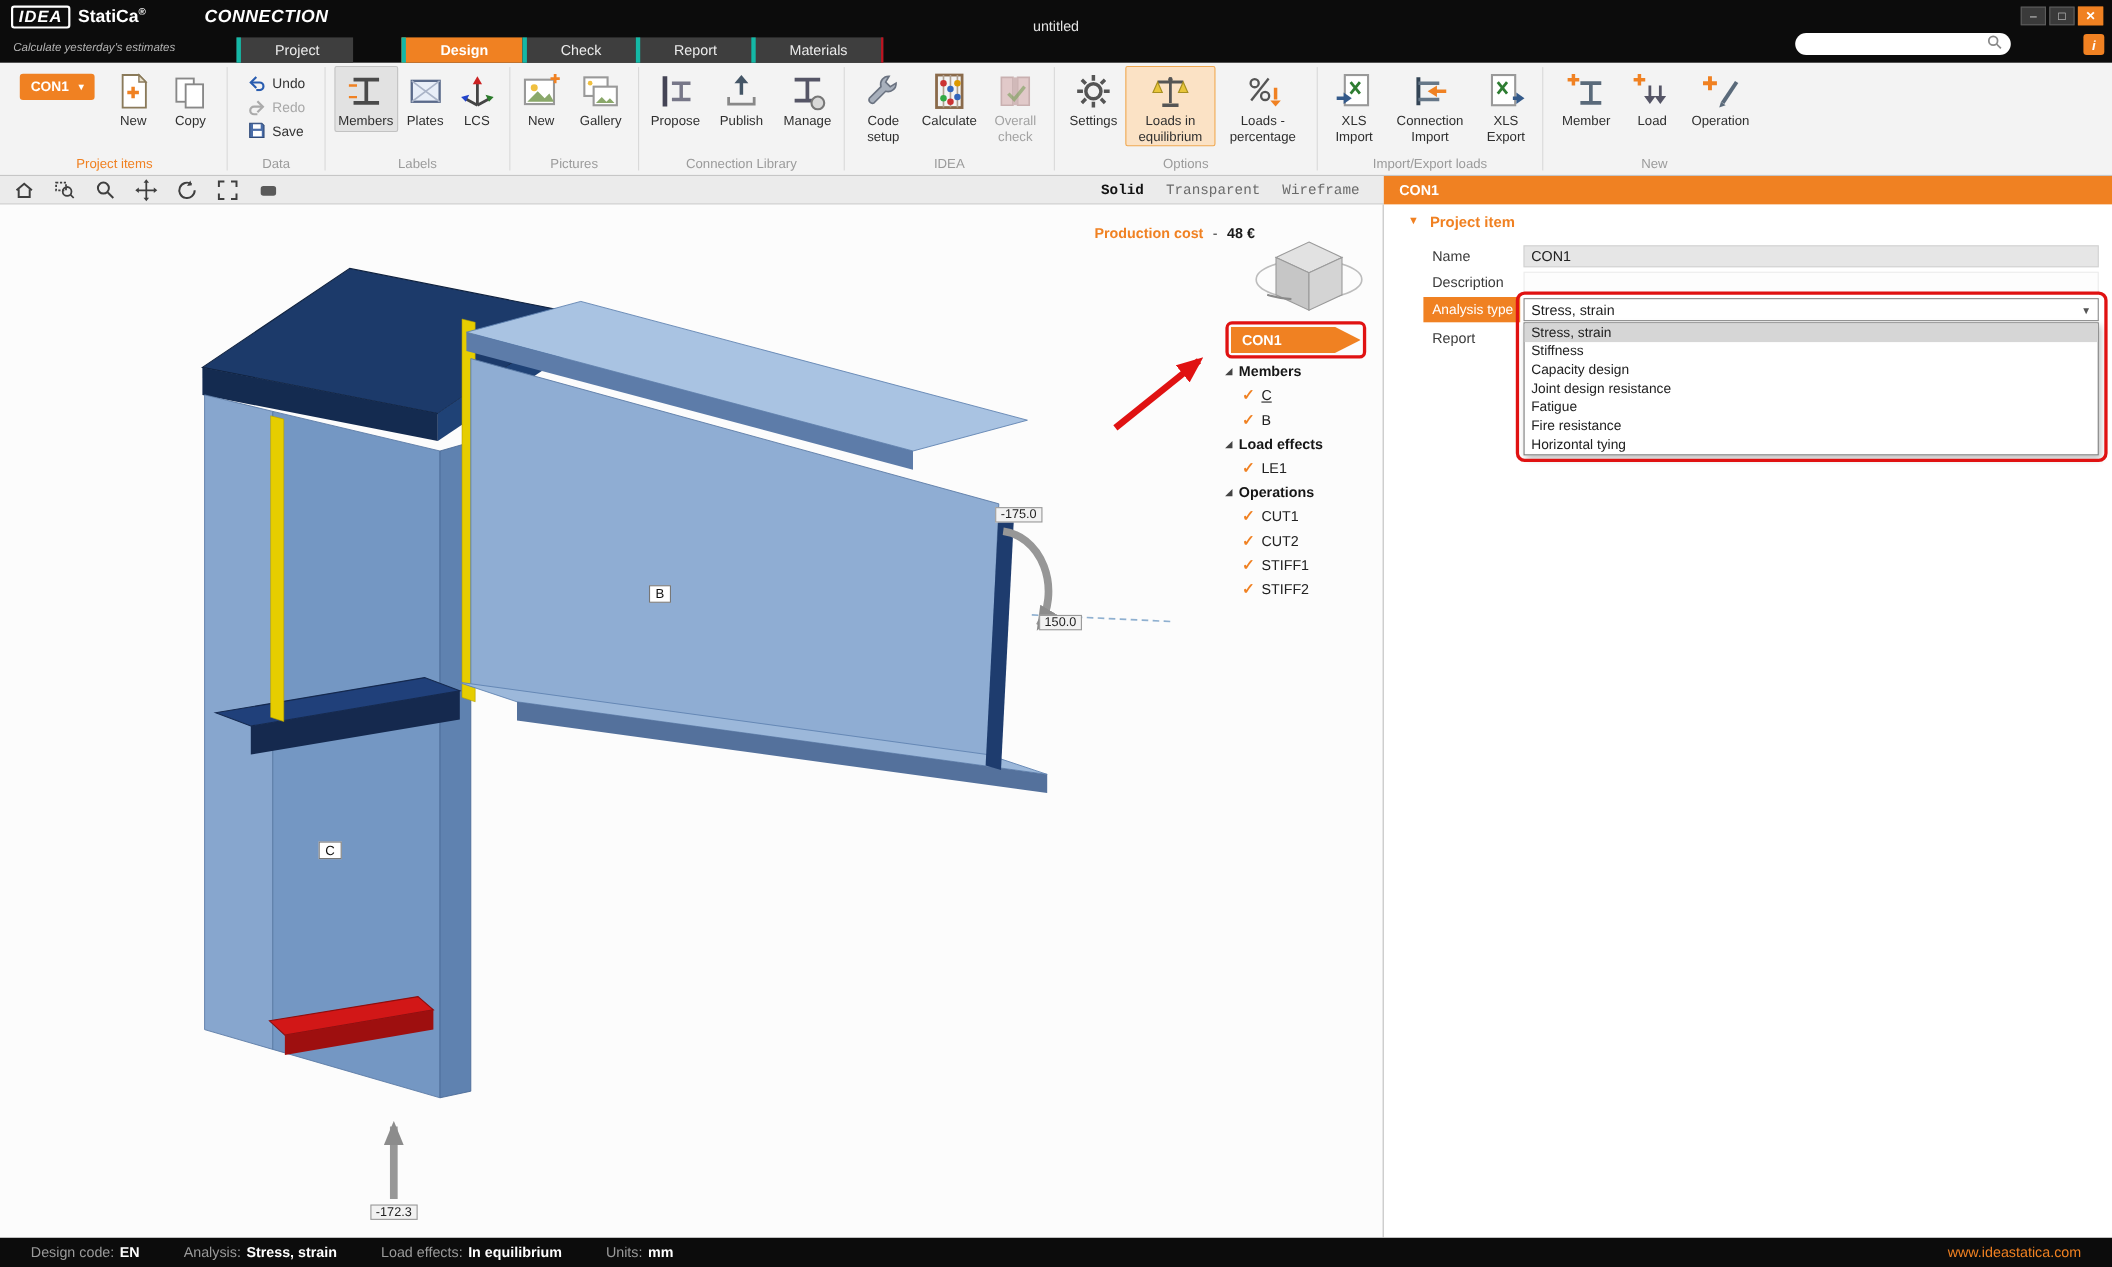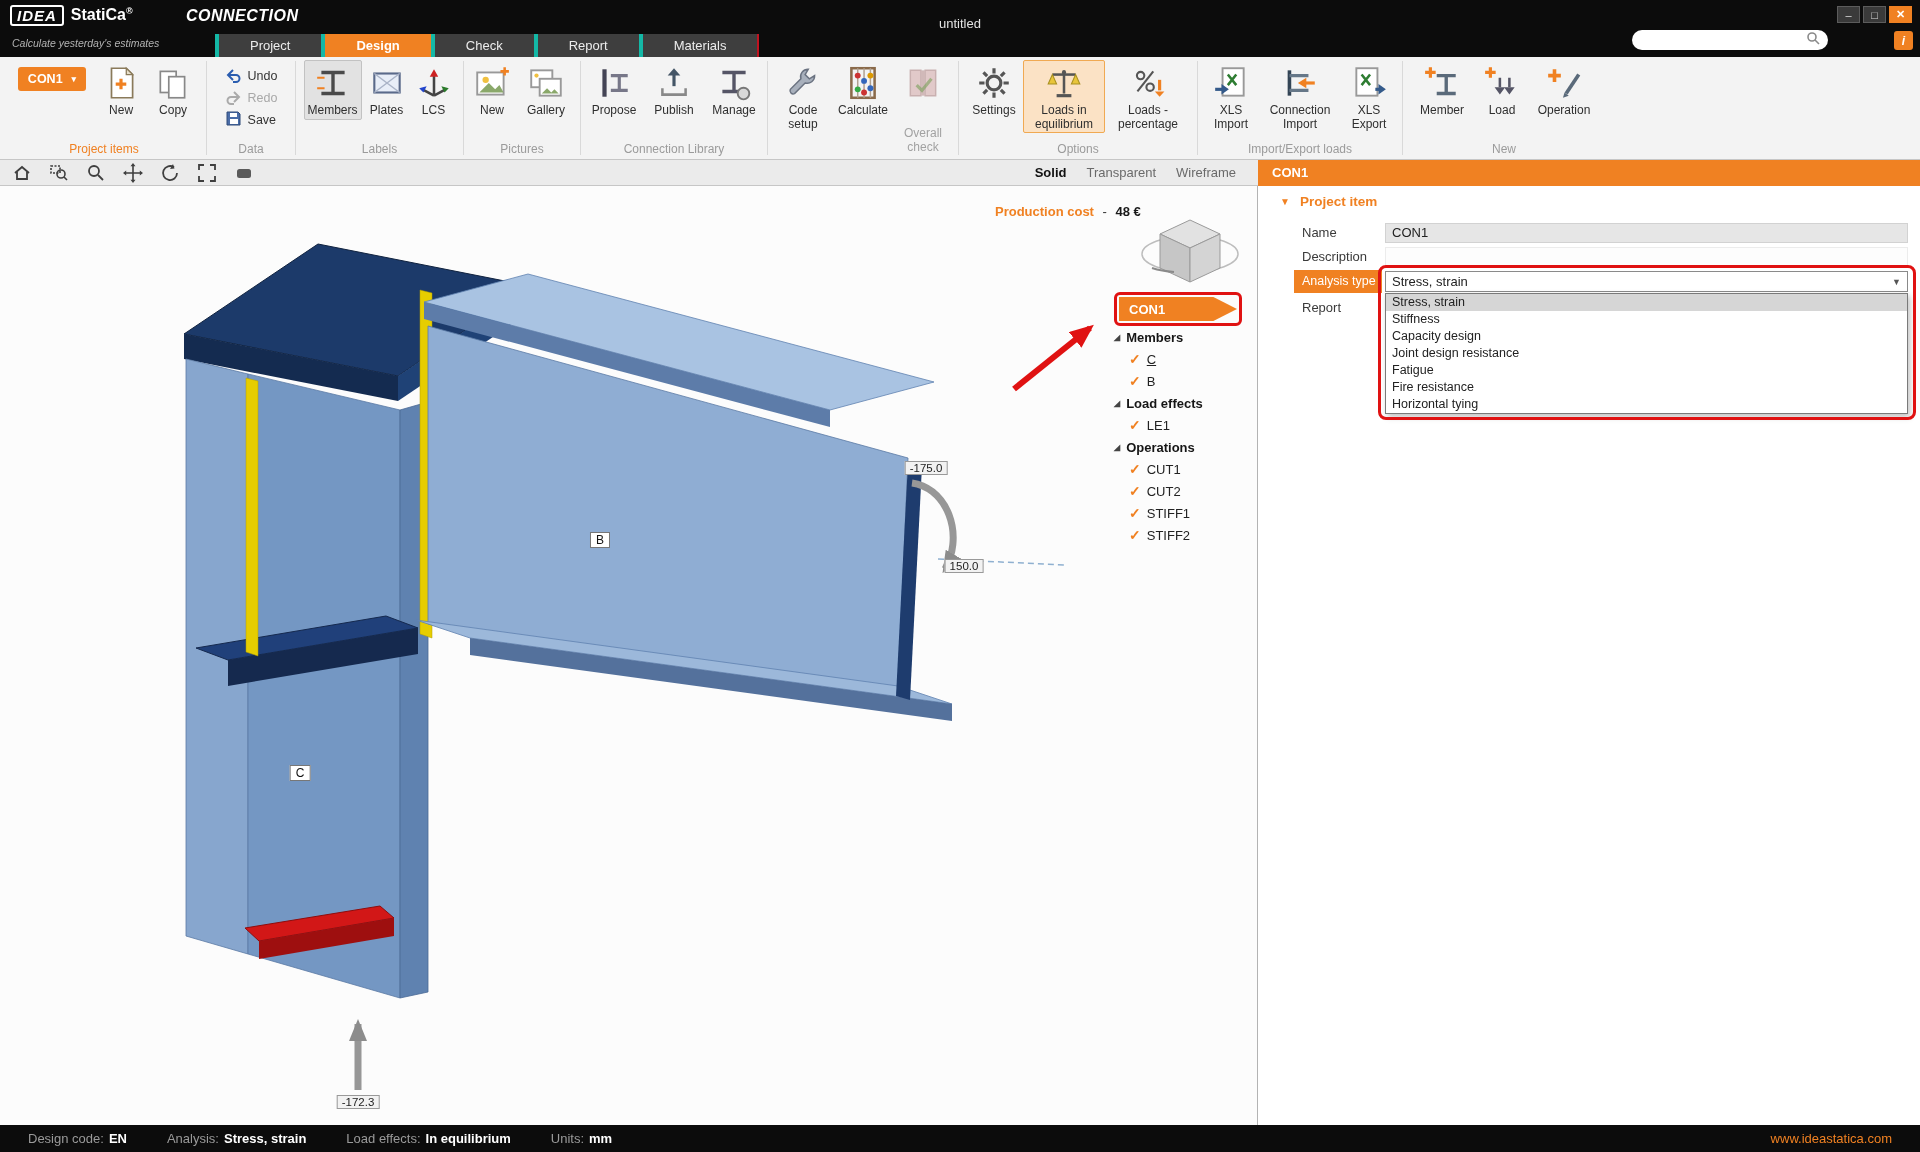--- a/index.html
+++ b/index.html
@@ -14,52 +14,52 @@
   .logo-statica sup { font-size:9px; }
   .app-name { position:absolute; left:186px; top:7px; color:#fff; font-size:16px; font-weight:bold; font-style:italic; letter-spacing:.5px; }
   .tagline { position:absolute; left:12px; top:37px; color:#b3b3b3; font-size:10.5px; font-style:italic; }
   .doc-title { position:absolute; left:50%; top:16px; transform:translateX(-50%); color:#e3e3e3; font-size:13px; }
   .win-controls { position:absolute; right:8px; top:6px; display:flex; gap:3px; }
   .win-btn { width:23px; height:17px; background:#3a3a3a; border:1px solid #5c5c5c; color:#ddd; font-size:11px; display:flex; align-items:center; justify-content:center; cursor:default; }
   .win-btn.close { background:#f08122; border-color:#f08122; color:#fff; font-weight:bold; }
   .tabs { position:absolute; left:215px; bottom:0; display:flex; height:23px; }
   .tab { padding:0 31px; display:flex; align-items:center; background:#3e3e3e; color:#ececec; font-size:13px; border-left:4px solid #14b8a6; }
   .tab:last-child { border-right:2px solid #c01320; }
-  .tab.active { background:#f08122; color:#fff; font-weight:bold; }
+  .tab.active { background:#f08122; color:#fff; font-weight:bold;margin-left:44px; }
   .search { position:absolute; right:92px; bottom:7px; width:196px; height:20px; background:#fff; border-radius:10px; display:flex; align-items:center; padding:0 8px; }
   .search-input { border:none; outline:none; flex:1; font-size:12px; background:transparent; }
   .info-btn { position:absolute; right:7px; bottom:7px; width:19px; height:19px; background:#f08122; color:#fff; border-radius:3px; font-weight:bold; font-style:italic; font-size:12px; display:flex; align-items:center; justify-content:center; }
 
   
   .ribbon { height:103px; background:#f3f3f3; border-bottom:1px solid #c6c6c6; display:flex; align-items:stretch; padding-left:4px; flex:none; }
   .rgroup { display:flex; flex-direction:column; padding-top:3px; }
   .rbody { flex:1; display:flex; justify-content:center; align-items:flex-start; gap:2px; }
   .rgl { height:19px; font-size:12px; color:#9b9b9b; text-align:center; line-height:19px; white-space:nowrap; }
   .rgl.accent { color:#f08122; }
   .rsep { width:1px; background:#d9d9d9; margin:4px 2px; }
   .rbtn { width:58px; display:flex; flex-direction:column; align-items:center; text-align:center; font-size:12px; line-height:13.5px; color:#2f2f2f; padding:3px 1px 1px; border:1px solid transparent; border-radius:2px; }
   .rbtn .ricon, .rbtn svg { width:38px; height:38px; display:block; }
   .rbtn .ricon { margin-bottom:2px; }
   .rbtn.pressed { background:#e2e2e2; border-color:#c2c2c2; }
   .rbtn.hl { background:#fbe2c5; border-color:#f0a952; }
-  .rbtn.disabled { color:#a2a2a2;gap:23px; }
+  .rbtn.disabled { color:#a2a2a2; }
   .smallcol { display:flex; flex-direction:column; align-items:flex-start; gap:2px; padding-top:6px; }
   .sbtn { display:flex; align-items:center; gap:6px; font-size:12.5px; color:#333; height:20px; padding:0 4px; }
   .sbtn svg { width:17px; height:17px; }
   .sbtn.disabled { color:#a8a8a8; }
   .con-btn { margin:7px 8px 0 8px; background:#f08122; color:#fff; font-size:12.5px; font-weight:bold; height:24px; border-radius:3px; display:flex; align-items:center; gap:9px; padding:0 10px; }
   .con-btn .caret { font-size:9px; }
 
   
   .main { flex:1; display:flex; min-height:0; }
   .left { width:1258px; display:flex; flex-direction:column; flex:none; }
   .vtoolbar { height:26px; background:#ebebeb; border-bottom:1px solid #c6c6c6; display:flex; align-items:center; padding:0 10px; gap:13px; flex:none; }
   .vicon { width:24px; height:22px; display:flex; align-items:center; justify-content:center; }
   .vicon svg { width:22px; height:22px; }
-  .vmodes { margin-left:auto; display:flex; gap:20px; font-size:13px; color:#6a6a6a; padding-right:12px; }
+  .vmodes { margin-left:auto; display:flex; gap:20px; font-size:13px; color:#6a6a6a; padding-right:12px;font-family:Liberation Mono, monospace; }
   .vmode.active { color:#111; font-weight:bold; }
   .viewport { position:relative; flex:1; background:#fcfcfc; border-right:1px solid #b3b3b3; overflow:hidden; }
   .scene-svg { position:absolute; left:0; top:0; }
 
   .prod-cost { position:absolute; left:995px; top:18px; font-size:13px; white-space:nowrap; }
   .pc-label { color:#f08122; font-weight:bold; }
   .pc-sep { color:#333; margin:0 5px; }
   .pc-value { color:#1a1a1a; font-weight:bold; }
   .nav-cube { position:absolute; left:1138px; top:22px; }
 

